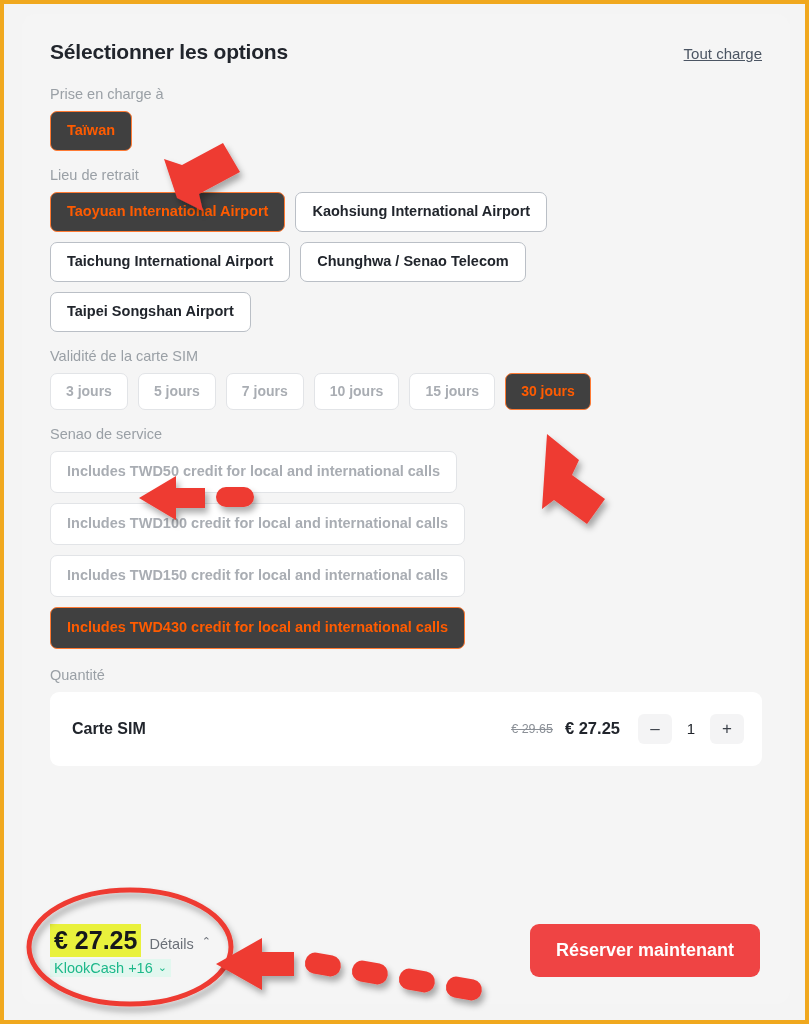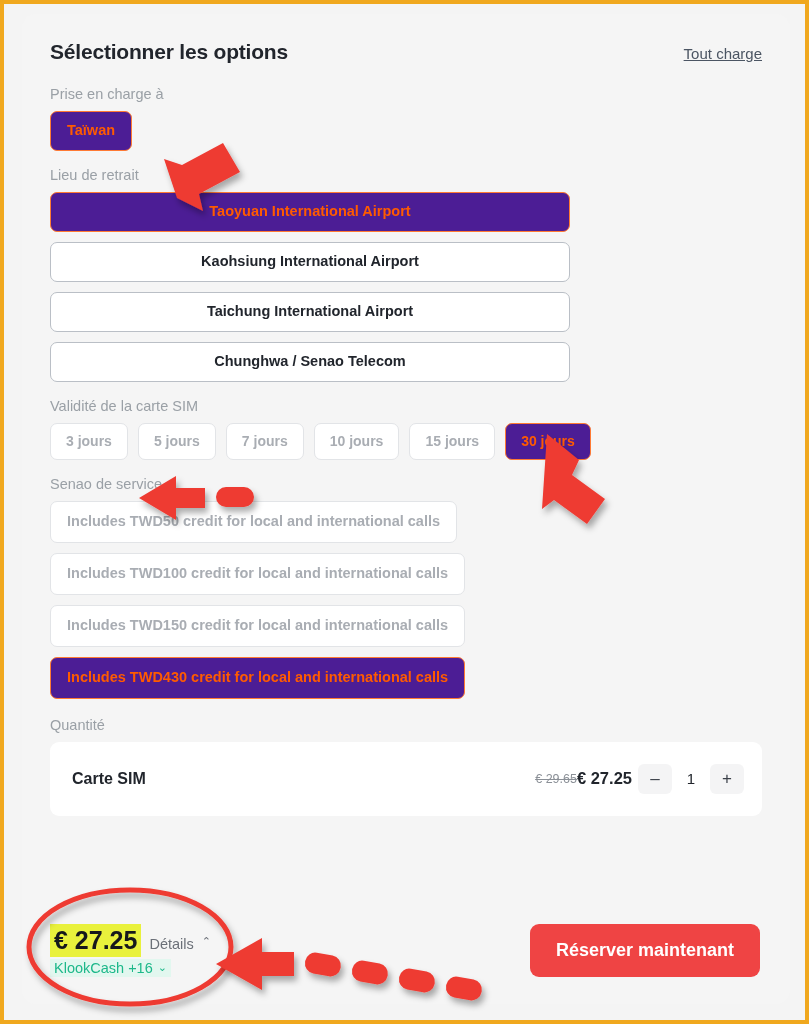--- a/index.html
+++ b/index.html
@@ -87,21 +87,21 @@
     border-radius: 7px;
     color: #21252c;
     font-size: 14.5px;
     font-weight: 700;
     padding: 11px 16px;
     line-height: 1.1;
     cursor: pointer;
     white-space: nowrap;
   }
   .chip.selected {
-    background: #4c1d95;
+    background: #404040;
     border-color: #ff7a33;
     color: #ff5b00;
   }
   .chip.disabled {
     background: #ffffff;
     border: 1.4px solid #e2e4e7;
     color: #a9adb3;
     font-weight: 700;
   }
   .chip.small {
@@ -135,20 +135,21 @@
     margin-bottom: 10px;
   }
   .qty-name {
     font-size: 16px;
     font-weight: 700;
     color: #21252c;
   }
   .qty-right {
     display: flex;
     align-items: center;
+    gap: 12px;
   }
   .price-old {
     font-size: 12.5px;
     color: #8b9097;
     text-decoration: line-through;
   }
   .price-new {
     font-size: 16.5px;
     font-weight: 700;
     color: #21252c;
@@ -267,25 +268,26 @@
         <div class="page-title">Sélectionner les options</div>
         <div class="clear-all">Tout charge</div>
       </div>
 
       <div class="section-label">Prise en charge à</div>
       <div class="chip-row">
         <div class="chip selected">Taïwan</div>
       </div>
 
       <div class="section-label">Lieu de retrait</div>
-      <div class="chip-row" style="max-width:520px;flex-direction:column;">
+      <div class="chip-row" style="max-width:520px;">
         <div class="chip selected">Taoyuan International Airport</div>
         <div class="chip">Kaohsiung International Airport</div>
         <div class="chip">Taichung International Airport</div>
         <div class="chip">Chunghwa / Senao Telecom</div>
+        <div class="chip">Taipei Songshan Airport</div>
       </div>
 
       <div class="section-label">Validité de la carte SIM</div>
       <div class="chip-row">
         <div class="chip small disabled">3 jours</div>
         <div class="chip small disabled">5 jours</div>
         <div class="chip small disabled">7 jours</div>
         <div class="chip small disabled">10 jours</div>
         <div class="chip small disabled">15 jours</div>
         <div class="chip small selected">30 jours</div>

